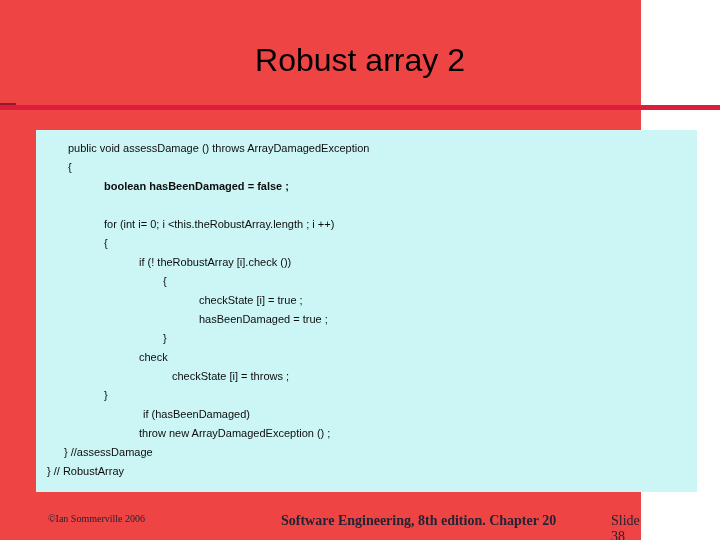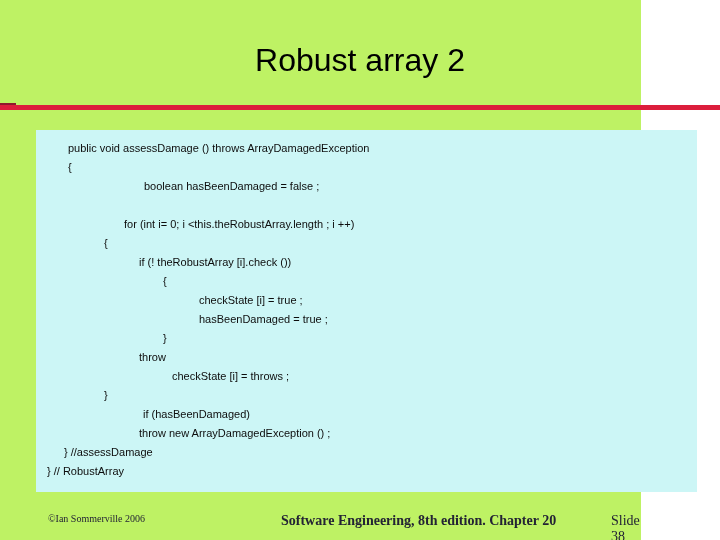--- a/index.html
+++ b/index.html
@@ -5,21 +5,21 @@
   html, body { margin: 0; padding: 0; }
   body {
     width: 720px; height: 540px;
     background: #ffffff;
     font-family: "Liberation Sans", sans-serif;
     overflow: hidden;
   }
   .slide {
     position: relative;
     width: 641px; height: 540px;
-    background: #bef264;
+    background: #ef4444;
   }
   .title {
     position: absolute;
     top: 41px; left: 0;
     width: 720px;
     text-align: center;
     font-size: 32px;
     line-height: 38px;
     color: #000000;
     font-weight: 400;
@@ -81,30 +81,30 @@
 <div class="slide">
 
   <div class="title">Robust array 2</div>
 
   <div class="rule-shadow" style="background: rgb(142, 26, 46);"></div>
   <div class="rule" style="background: rgb(220, 30, 60);"></div>
 
   <div class="code-panel" style="background: rgb(204, 246, 246);">
       <div class="code-line" style="padding-left: 32px;">public void assessDamage () throws ArrayDamagedException</div>
       <div class="code-line" style="padding-left: 32px;">{</div>
-      <div class="code-line" style="padding-left: 108px;">boolean hasBeenDamaged = false ;</div>
+      <div class="code-line" style="padding-left: 68px; font-weight: bold;">boolean hasBeenDamaged = false ;</div>
       <div class="code-line" style="padding-left: 0px;">&nbsp;</div>
-      <div class="code-line" style="padding-left: 88px;">for (int i= 0; i &lt;this.theRobustArray.length ; i ++)</div>
+      <div class="code-line" style="padding-left: 68px;">for (int i= 0; i &lt;this.theRobustArray.length ; i ++)</div>
       <div class="code-line" style="padding-left: 68px;">{</div>
       <div class="code-line" style="padding-left: 103px;">if (! theRobustArray [i].check ())</div>
       <div class="code-line" style="padding-left: 127px;">{</div>
       <div class="code-line" style="padding-left: 163px;">checkState [i] = true ;</div>
       <div class="code-line" style="padding-left: 163px;">hasBeenDamaged = true ;</div>
       <div class="code-line" style="padding-left: 127px;">}</div>
-      <div class="code-line" style="padding-left: 103px;">throw</div>
+      <div class="code-line" style="padding-left: 103px;">check</div>
       <div class="code-line" style="padding-left: 136px;">checkState [i] = throws ;</div>
       <div class="code-line" style="padding-left: 68px;">}</div>
       <div class="code-line" style="padding-left: 107px;">if (hasBeenDamaged)</div>
       <div class="code-line" style="padding-left: 103px;">throw new ArrayDamagedException () ;</div>
       <div class="code-line" style="padding-left: 28px;">} //assessDamage</div>
       <div class="code-line" style="padding-left: 11px;">} // RobustArray</div>
     </div>
 
   <div class="footer-left">©Ian Sommerville 2006</div>
 

